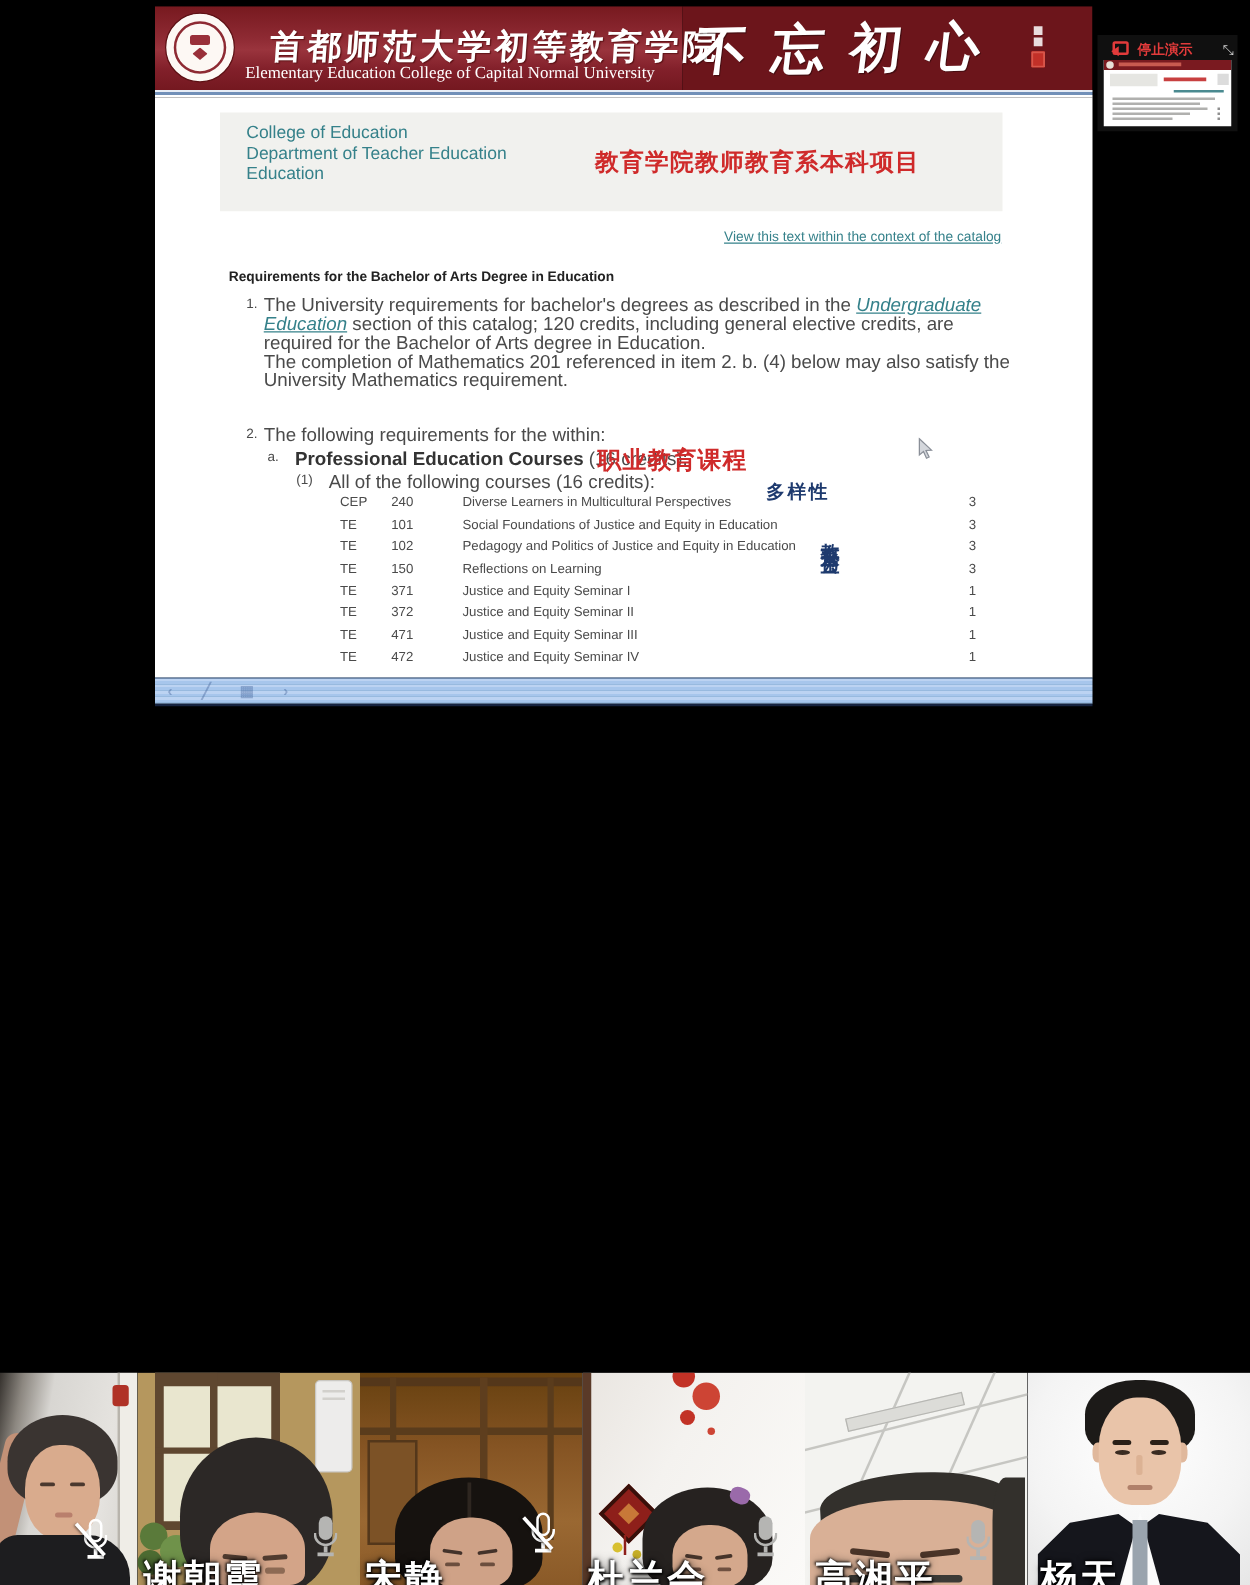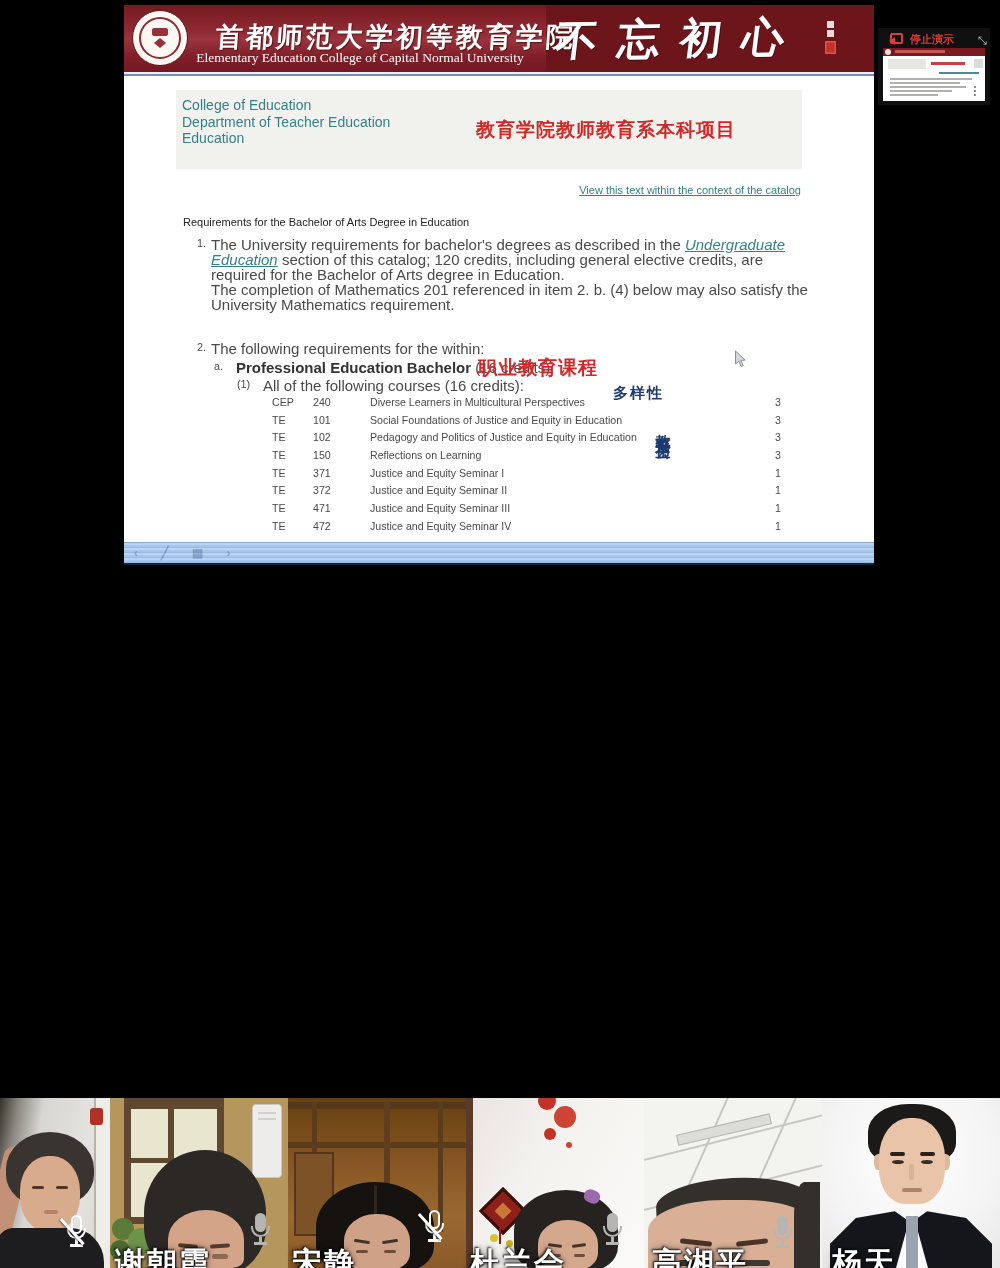--- a/index.html
+++ b/index.html
@@ -35,27 +35,27 @@
   #seal-marks { left:700px; top:14px; width:12px; }
   #seal-marks .m { width:7px; height:7px; background:rgba(255,255,255,.85); margin:2px auto; }
   #seal { left:701px; top:36px; width:11px; height:13px; background:#c23028; border-radius:1px;
     box-shadow:inset 0 0 0 1.5px #d8564a; }
 
   #sep { left:0; top:67px; width:750px; height:6px;
     background:linear-gradient(180deg,#e8edf5 0,#e8edf5 2px,#7290b8 2px,#7290b8 4px,#ffffff 4px,#ffffff 6px); }
 
   
   #content { left:0; top:73px; width:750px; height:464px; background:#fff; overflow:hidden; }
-  #header-box { left:52px; top:12px; width:626px; height:79px; background:#f1f1ee; padding:7px 6px; }
+  #header-box { left:52px; top:12px; width:626px; height:79px; background:#f1f1ee; padding:7px 21px; }
   .hline { color:#35818a; font-size:14px; line-height:16.5px; white-space:nowrap; }
   #header-annot { left:352px; top:39px; color:#cf2a2a; font-size:19px; font-weight:600;
     letter-spacing:1px; white-space:nowrap; }
   #ctx-link { right:73px; top:106px; color:#35818a; font-size:11px; text-decoration:underline;
     white-space:nowrap; cursor:pointer; }
-  #req-head { left:59px; top:138px; color:#222; font-size:11px; font-weight:normal; white-space:nowrap; }
+  #req-head { left:59px; top:138px; color:#222; font-size:11px; font-weight:bold; white-space:nowrap; }
   .body-txt { color:#4a4a4a; font-size:15px; line-height:15px; }
   .num-lab { color:#4a4a4a; font-size:10.8px; }
   #item1-num { left:73px; top:159px; } #item1-txt { left:87px; top:159px; width:592px; }
   .ilink { color:#35818a; font-style:italic; text-decoration:underline; cursor:pointer; }
   #para-math { left:87px; top:204px; width:600px; }
   #para-tier { left:87px; top:234px; width:592px; }
   #item2-num { left:73px; top:263px; } #item2-txt { left:87px; top:263px; }
   #suba-lab { left:90px; top:282px; } 
   #suba-txt { left:112px; top:282px; white-space:nowrap; }
   #suba-txt b { color:#333; }
@@ -163,21 +163,21 @@
 
     <div id="item1-num" class="abs num-lab">1.</div>
     <div id="item1-txt" class="abs body-txt"><span>The University requirements for bachelor's degrees as described in the </span><span class="ilink">Undergraduate Education</span><span> section of this catalog; 120 credits, including general elective credits, are required for the Bachelor of Arts degree in Education.</span></div>
 
     <div id="para-math" class="abs body-txt">The completion of Mathematics 201 referenced in item 2. b. (4) below may also satisfy the University Mathematics requirement.</div>
 
     <div id="item2-num" class="abs num-lab">2.</div>
     <div id="item2-txt" class="abs body-txt">The following requirements for the within:</div>
 
     <div id="suba-lab" class="abs num-lab">a.</div>
-    <div id="suba-txt" class="abs body-txt"><b>Professional Education Bachelor</b><span> (16 credits):</span></div>
+    <div id="suba-txt" class="abs body-txt"><b>Professional Education Courses</b><span> (16 credits):</span></div>
     <div id="suba-annot" class="abs">职业教育课程</div>
 
     <div id="sub1-lab" class="abs num-lab">(1)</div>
     <div id="sub1-txt" class="abs body-txt">All of the following courses (16 credits):</div>
 
     <div id="course-table" class="abs">
       <div class="crow">
         <span class="c-dept">CEP</span>
           <span class="c-num">240</span>
           <span class="c-title">Diverse Learners in Multicultural Perspectives</span>

